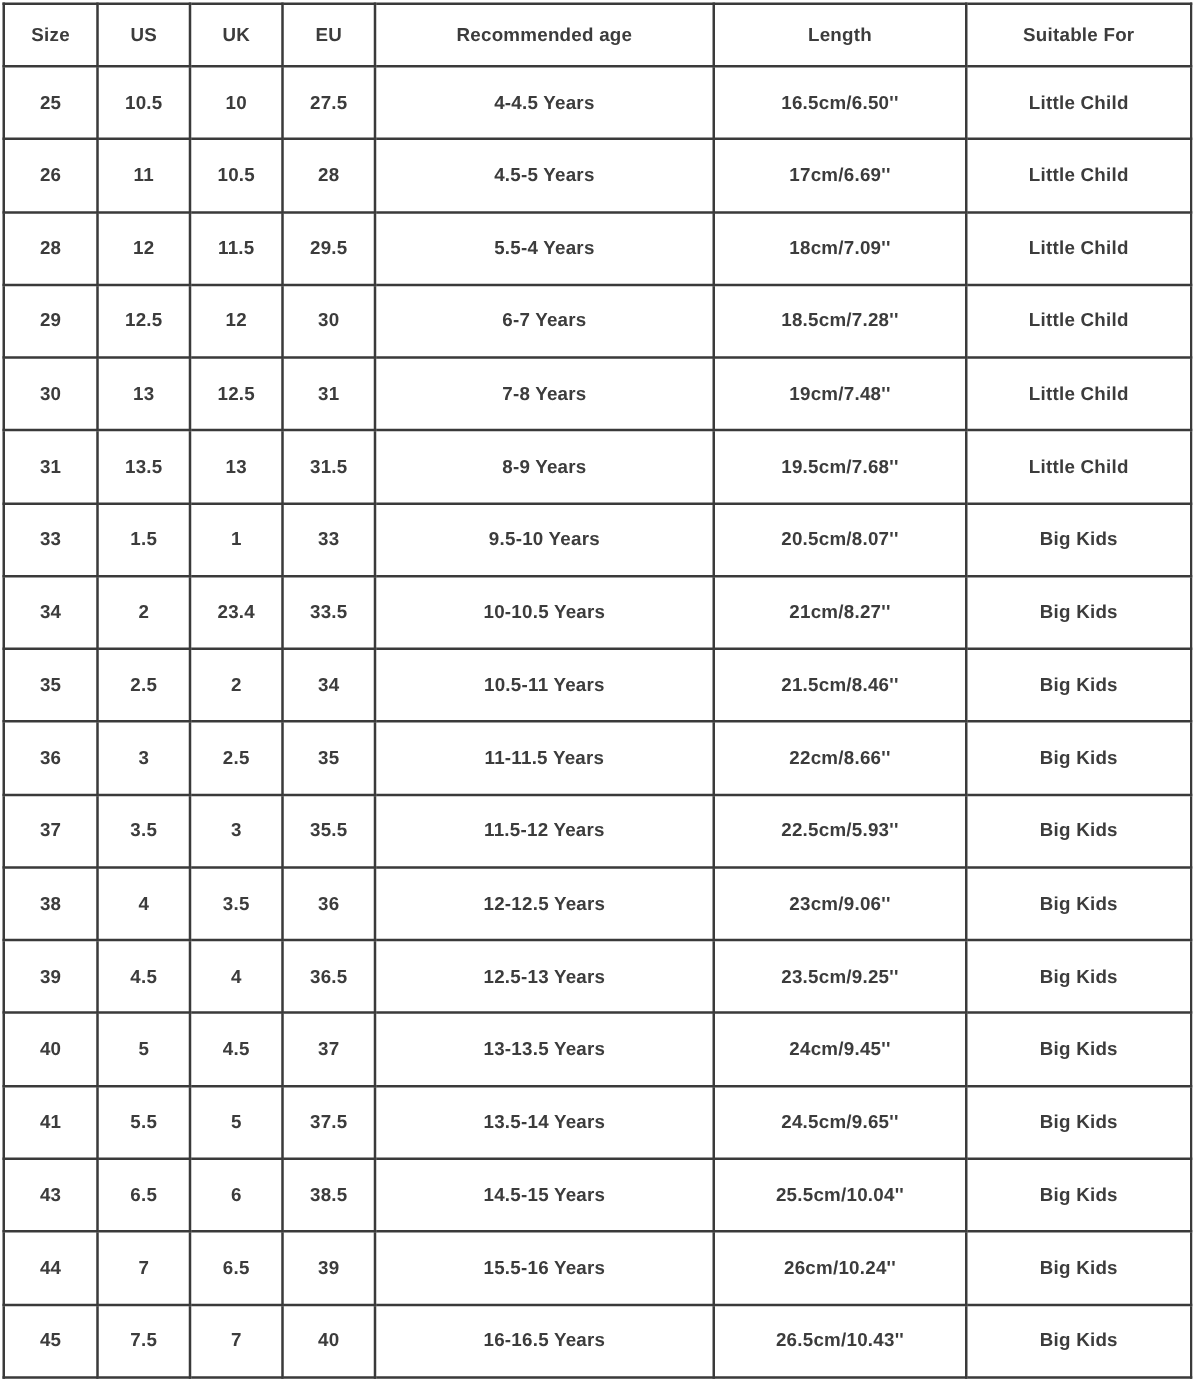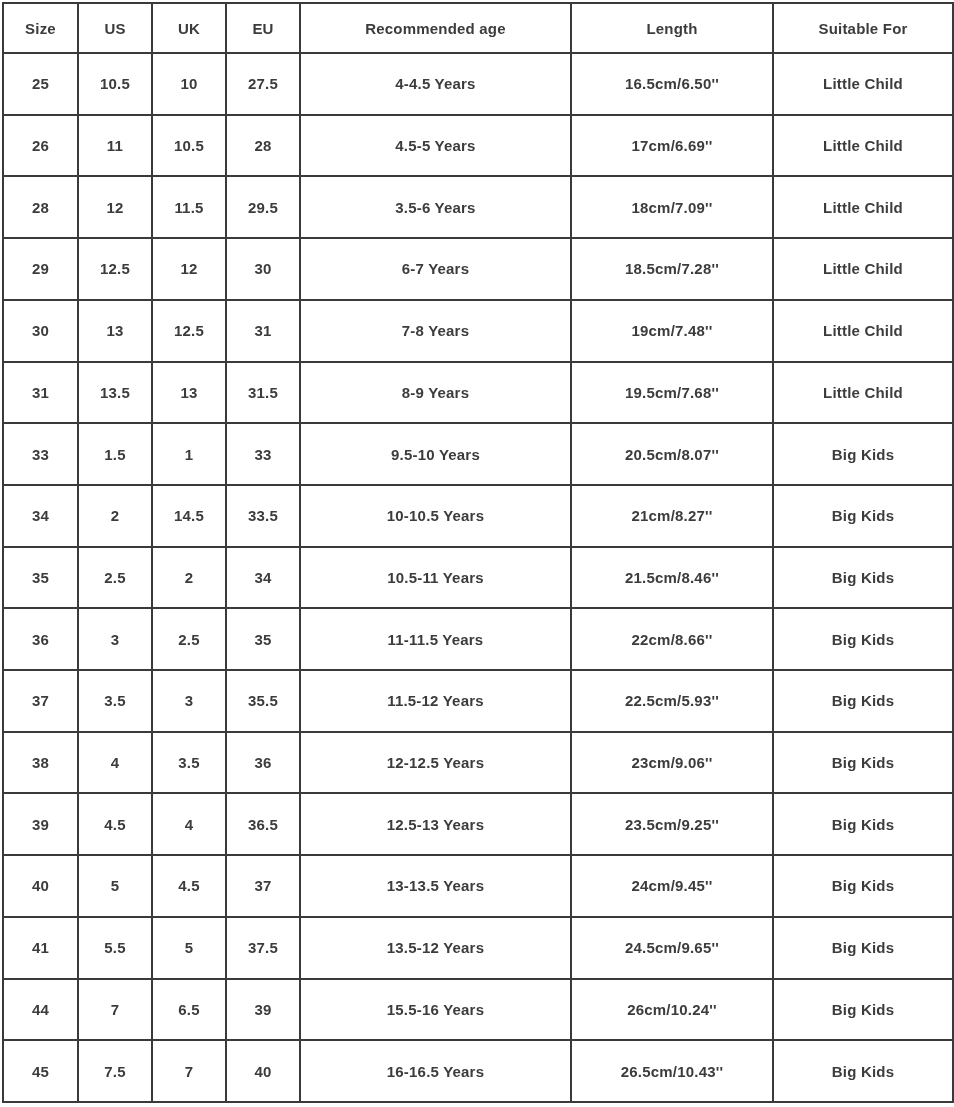--- a/index.html
+++ b/index.html
@@ -86,21 +86,21 @@
           <td>28</td>
           <td>4.5-5 Years</td>
           <td>17cm/6.69''</td>
           <td>Little Child</td>
         </tr>
         <tr>
           <td>28</td>
           <td>12</td>
           <td>11.5</td>
           <td>29.5</td>
-          <td>3.5-6 Years</td>
+          <td>5.5-4 Years</td>
           <td>18cm/7.09''</td>
           <td>Little Child</td>
         </tr>
         <tr>
           <td>29</td>
           <td>12.5</td>
           <td>12</td>
           <td>30</td>
           <td>6-7 Years</td>
           <td>18.5cm/7.28''</td>
@@ -129,21 +129,21 @@
           <td>1.5</td>
           <td>1</td>
           <td>33</td>
           <td>9.5-10 Years</td>
           <td>20.5cm/8.07''</td>
           <td>Big Kids</td>
         </tr>
         <tr>
           <td>34</td>
           <td>2</td>
-          <td>14.5</td>
+          <td>23.4</td>
           <td>33.5</td>
           <td>10-10.5 Years</td>
           <td>21cm/8.27''</td>
           <td>Big Kids</td>
         </tr>
         <tr>
           <td>35</td>
           <td>2.5</td>
           <td>2</td>
           <td>34</td>
@@ -194,22 +194,31 @@
           <td>37</td>
           <td>13-13.5 Years</td>
           <td>24cm/9.45''</td>
           <td>Big Kids</td>
         </tr>
         <tr>
           <td>41</td>
           <td>5.5</td>
           <td>5</td>
           <td>37.5</td>
-          <td>13.5-12 Years</td>
+          <td>13.5-14 Years</td>
           <td>24.5cm/9.65''</td>
+          <td>Big Kids</td>
+        </tr>
+        <tr>
+          <td>43</td>
+          <td>6.5</td>
+          <td>6</td>
+          <td>38.5</td>
+          <td>14.5-15 Years</td>
+          <td>25.5cm/10.04''</td>
           <td>Big Kids</td>
         </tr>
         <tr>
           <td>44</td>
           <td>7</td>
           <td>6.5</td>
           <td>39</td>
           <td>15.5-16 Years</td>
           <td>26cm/10.24''</td>
           <td>Big Kids</td>

